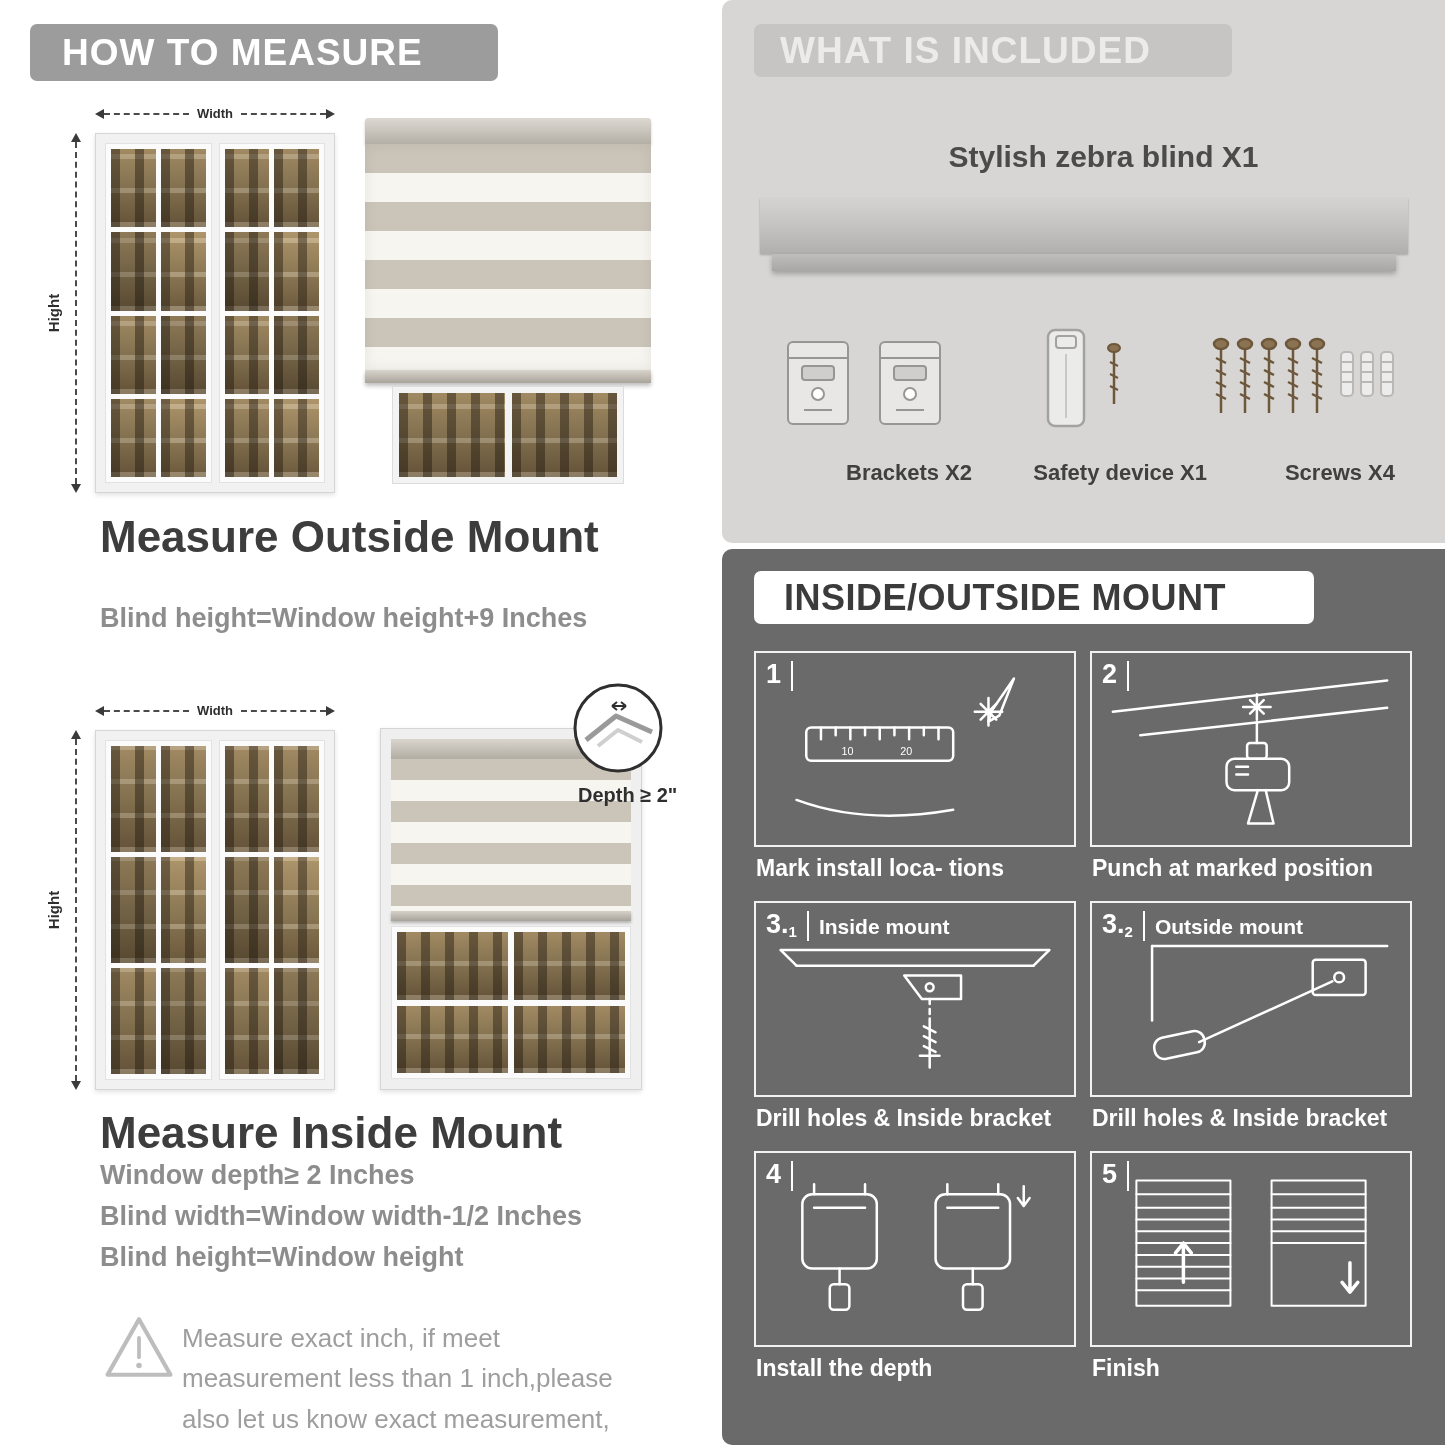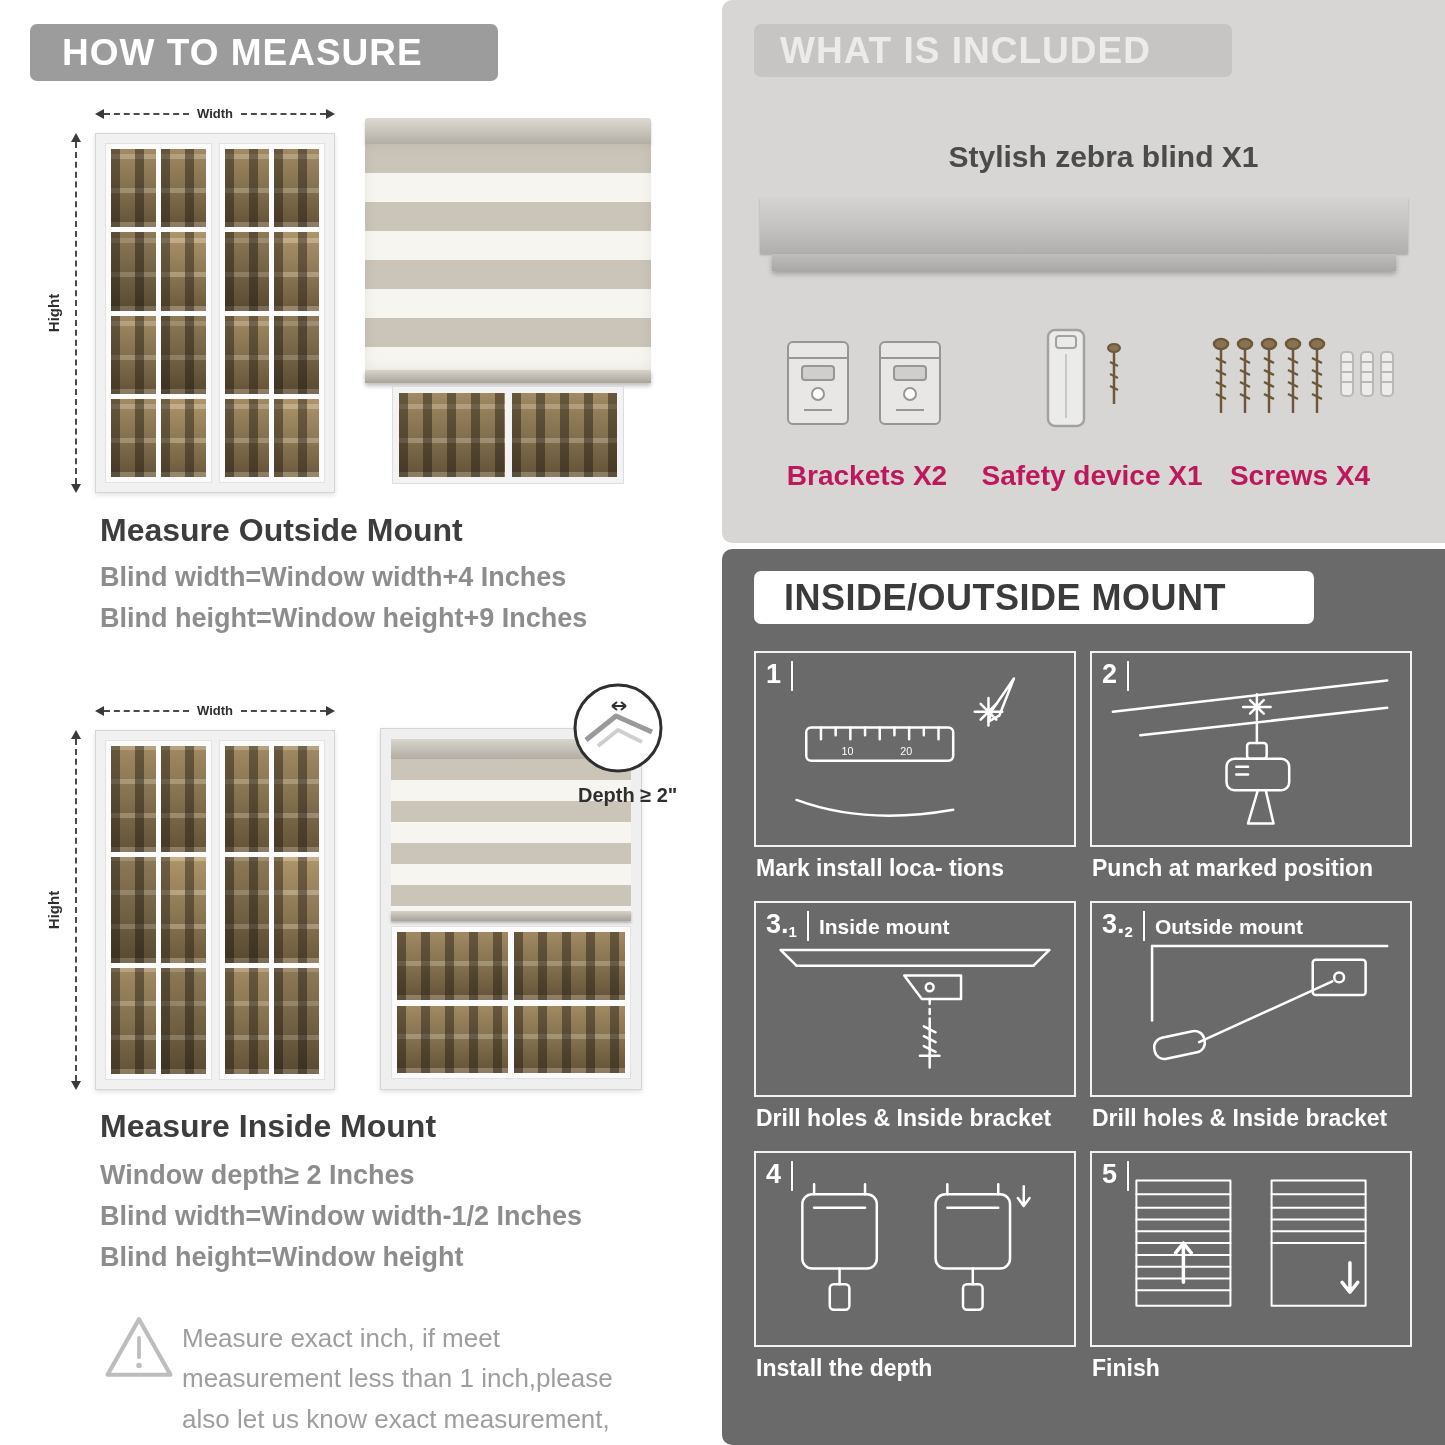--- a/index.html
+++ b/index.html
@@ -60,21 +60,21 @@
   .wi-col{display:flex;flex-direction:column;height:100%;}
   .bi-rail{height:20px;background:linear-gradient(180deg,#d9d5cd,#b2ada3);}
   .bi-stripes{height:152px;background:repeating-linear-gradient(180deg,#cbc4b9 0 21px,#f7f5f0 21px 42px);}
   .bi-railb{height:10px;background:linear-gradient(180deg,#d5d1c9,#a8a399);box-shadow:0 2px 3px rgba(0,0,0,.25);}
   .bi-lower{flex:1;margin-top:5px;display:grid;grid-template-columns:1fr 1fr;grid-template-rows:1fr 1fr;
       gap:6px;background:#fbfbfb;padding:5px;border:1px solid #e2e2e2;}
 
   .depth-circle{position:absolute;left:570px;top:680px;width:96px;height:96px;}
   .depth-label{position:absolute;left:578px;top:784px;font-size:20px;font-weight:700;color:#2f2f2f;}
 
-  .m-title{position:absolute;left:100px;color:#3d3d3d;font-size:32px;font-weight:700;margin:0;}
+  .m-title{position:absolute;left:100px;color:#3d3d3d;font-size:44px;font-weight:700;margin:0;}
   .t1{top:512px;} .t2{top:1108px;}
   .gline{position:absolute;left:100px;color:#8d8d8d;font-size:27px;font-weight:700;margin:0;white-space:nowrap;}
   .gl1a{top:562px;} .gl1b{top:603px;}
   .gl2a{top:1160px;} .gl2b{top:1201px;} .gl2c{top:1242px;}
 
   .warn-tri{position:absolute;left:102px;top:1312px;width:74px;height:70px;}
   .warn-text{position:absolute;left:182px;top:1318px;width:452px;font-size:26px;line-height:1.55;
       color:#9e9e9e;margin:0;}
 
   
@@ -86,21 +86,21 @@
   .inc-product{position:absolute;left:0;top:140px;width:100%;text-align:center;color:#4b4b4b;
       font-size:30px;font-weight:700;}
   .headrail{position:absolute;left:38px;top:198px;width:648px;}
   .hr-main{height:56px;background:linear-gradient(180deg,#d4d3d1 0%,#c6c5c3 45%,#b0afad 100%);
       box-shadow:0 1px 2px rgba(0,0,0,.22);}
   .hr-lip{margin:0 12px;height:17px;background:linear-gradient(180deg,#bfbebc,#a8a7a5);
       box-shadow:0 3px 5px rgba(0,0,0,.25);}
   .svg-brackets{position:absolute;left:60px;top:328px;width:170px;height:110px;}
   .svg-safety{position:absolute;left:300px;top:322px;width:120px;height:125px;}
   .svg-screws{position:absolute;left:485px;top:328px;width:190px;height:110px;}
-  .inc-lbl{position:absolute;top:460px;font-size:28px;font-weight:700;color:#be185d;text-align:center;}
+  .inc-lbl{position:absolute;top:460px;font-size:22px;font-weight:700;color:#404040;text-align:right;}
   .il1{left:40px;width:210px;} .il2{left:255px;width:230px;} .il3{left:483px;width:190px;}
 
   
   .mount{position:absolute;left:722px;top:549px;width:763px;height:896px;background:#6a6a6a;
       border-radius:10px 0 0 10px;}
   .mnt-hdr{position:absolute;left:32px;top:22px;width:560px;height:53px;background:#ffffff;border-radius:7px;
       color:#3b3b3b;font-weight:700;font-size:36px;line-height:53px;padding-left:30px;letter-spacing:.5px;
       box-sizing:border-box;}
   .panel{position:absolute;width:322px;height:196px;border:2px solid #f2f2f2;box-sizing:border-box;}
   .px1{left:32px;top:102px;} .px2{left:368px;top:102px;}
@@ -166,21 +166,20 @@
     <div class="bt"></div>
     <div class="bs"></div>
     <div class="bb"></div>
     <div class="bw">
         <i class="ph"></i>
         <i class="ph"></i>
       </div>
   </div>
 
   <h2 class="m-title t1">Measure Outside Mount</h2>
-  <p class="gline gl1a">Blind width=Window width+4 Inches</p>
   <p class="gline gl1b">Blind height=Window height+9 Inches</p>
 
   <div class="harrow harrow2">
     <span class="ah l"></span>
     <span class="dash"></span>
     <span class="lbl">Width</span>
     <span class="dash"></span>
     <span class="ah r"></span>
   </div>
   <div class="varrow varrow2">

